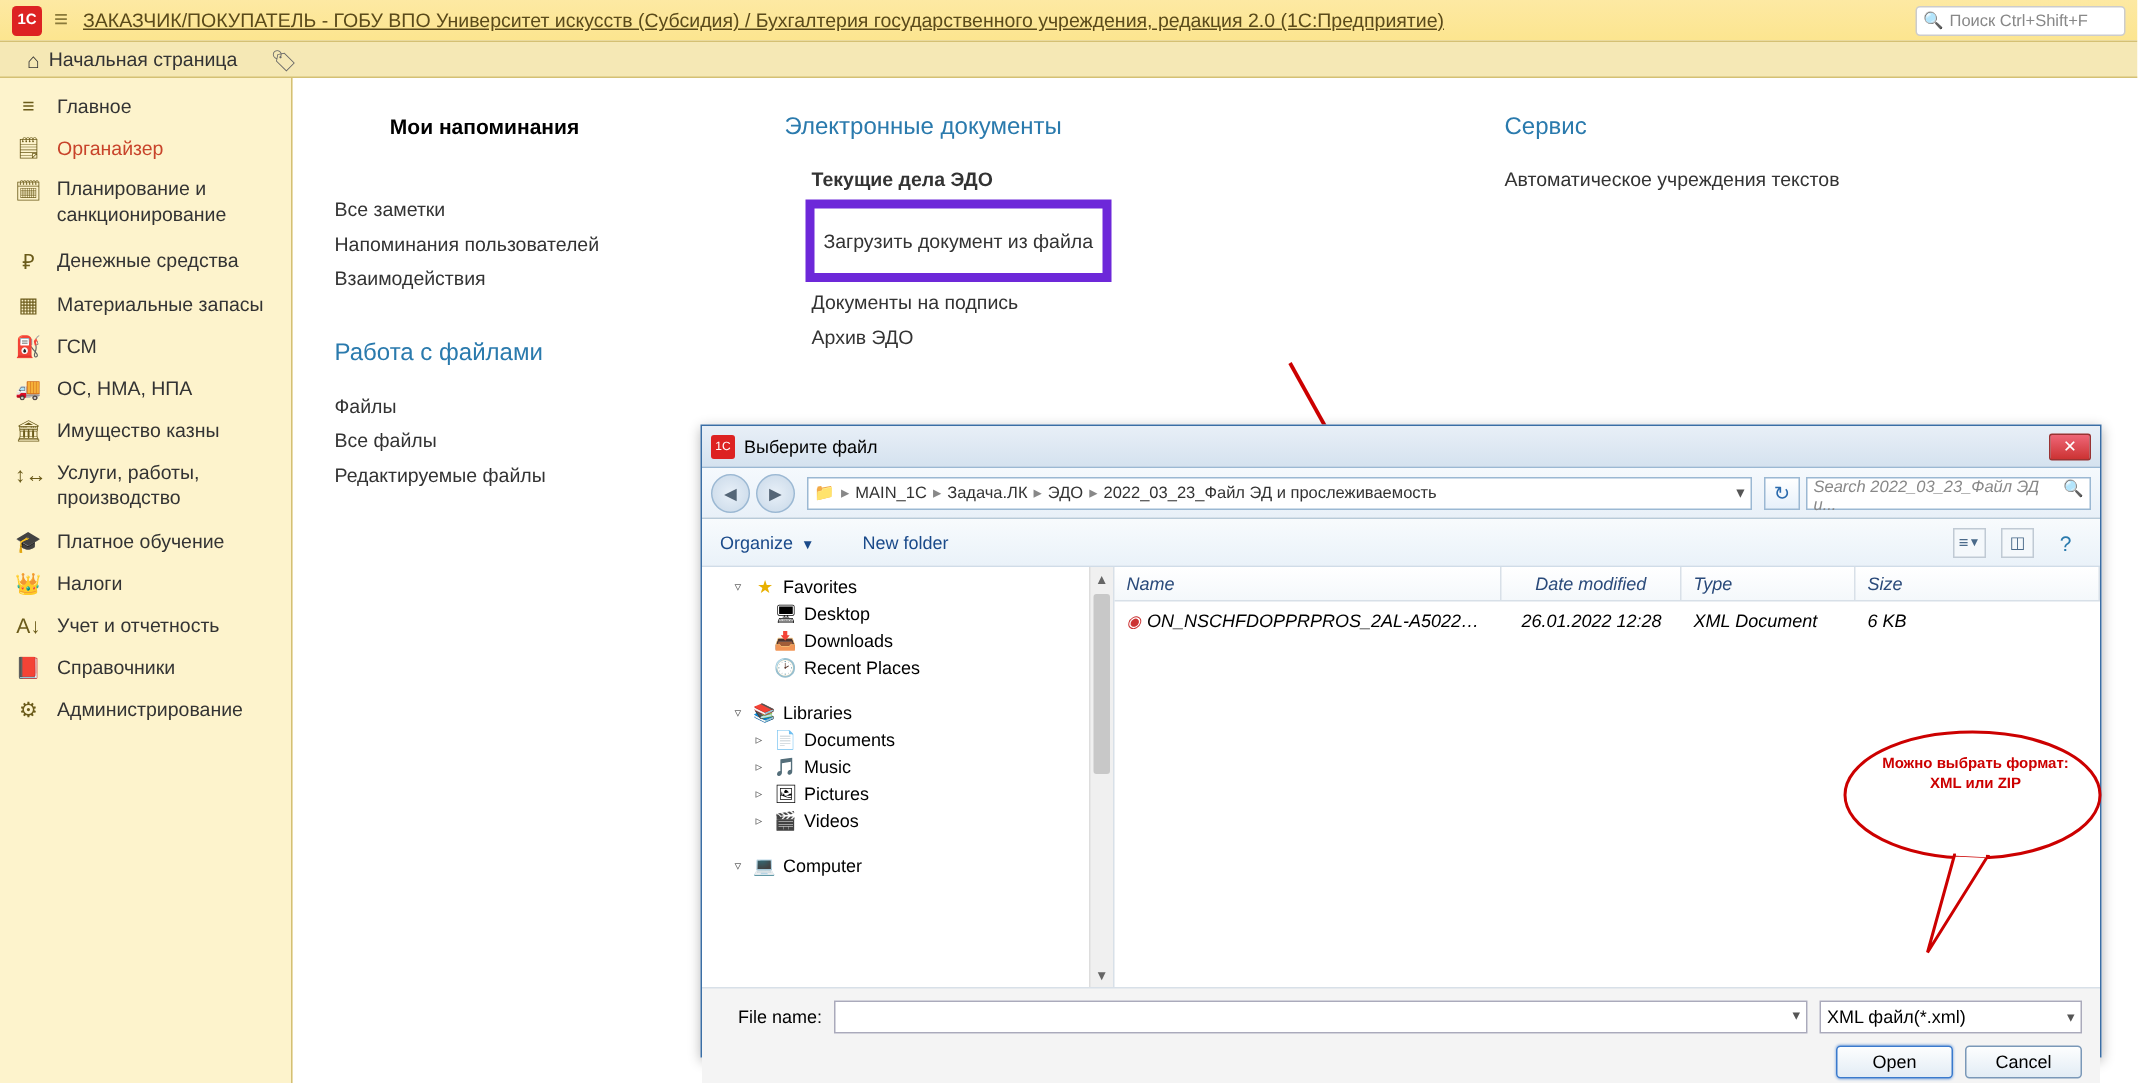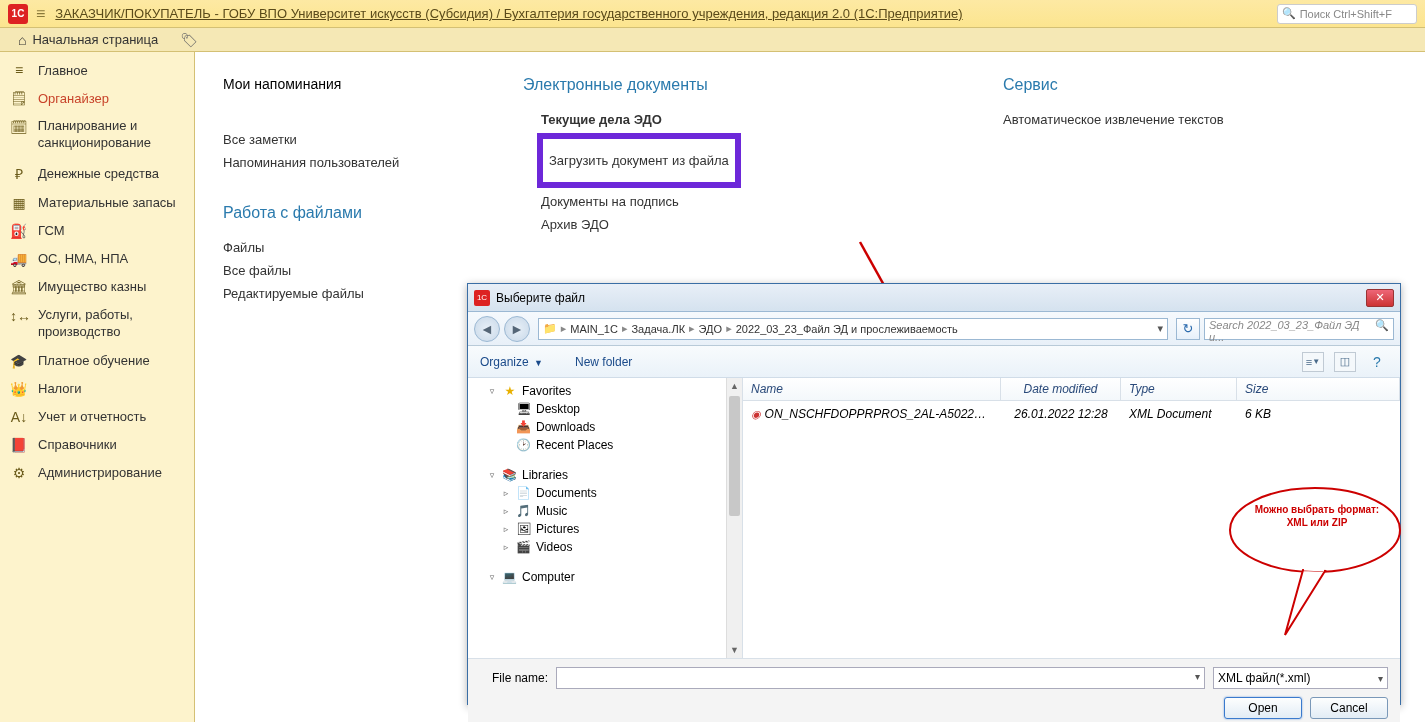--- a/index.html
+++ b/index.html
@@ -184,40 +184,41 @@
       </div>
     <div class="sidebar-item">
         <span class="ico">⚙</span>
         <span>Администрирование</span>
       </div>
   </div>
 
   <div class="main">
     <div class="col-row">
       <div class="col" style="width:200px">
-        <div style="font-weight:normal; font-size:14px; margin-bottom:36px;">Мои напоминания</div>
+        <div style="font-weight:bold; font-size:14px; margin-bottom:36px;text-align:center;">Мои напоминания</div>
         <span class="link">Все заметки</span>
         <span class="link">Напоминания пользователей</span>
+        <span class="link">Взаимодействия</span>
         <h2 style="margin-top:30px;">Работа с файлами</h2>
         <span class="link">Файлы</span>
         <span class="link">Все файлы</span>
         <span class="link">Редактируемые файлы</span>
       </div>
       <div class="col" style="width:220px">
         <h2>Электронные документы</h2>
         <span class="link bold" style="padding-left:18px;">Текущие дела ЭДО</span>
         <span class="link-box" style="margin-left:14px; margin-top:2px; margin-bottom:2px;">
           <span class="link" style="padding:0">Загрузить документ из файла</span>
         </span>
         <span class="link" style="padding-left:18px;">Документы на подпись</span>
         <span class="link" style="padding-left:18px;">Архив ЭДО</span>
       </div>
       <div class="col" style="width:280px; margin-left:160px;">
         <h2>Сервис</h2>
-        <span class="link">Автоматическое извлечение текстов</span>
+        <span class="link">Автоматическое учреждения текстов</span>
       </div>
     </div>
 
     <svg class="arrow-svg" width="70" height="110">
       <defs>
           <marker id="ah" markerWidth="10" markerHeight="10" refX="8" refY="3" orient="auto">
             <path d="M0,0 L0,6 L9,3 z" fill="#c00"></path>
           </marker>
         </defs>
       <line x1="5" y1="5" x2="55" y2="95" stroke="#c00" stroke-width="2.5" marker-end="url(#ah)"></line>

